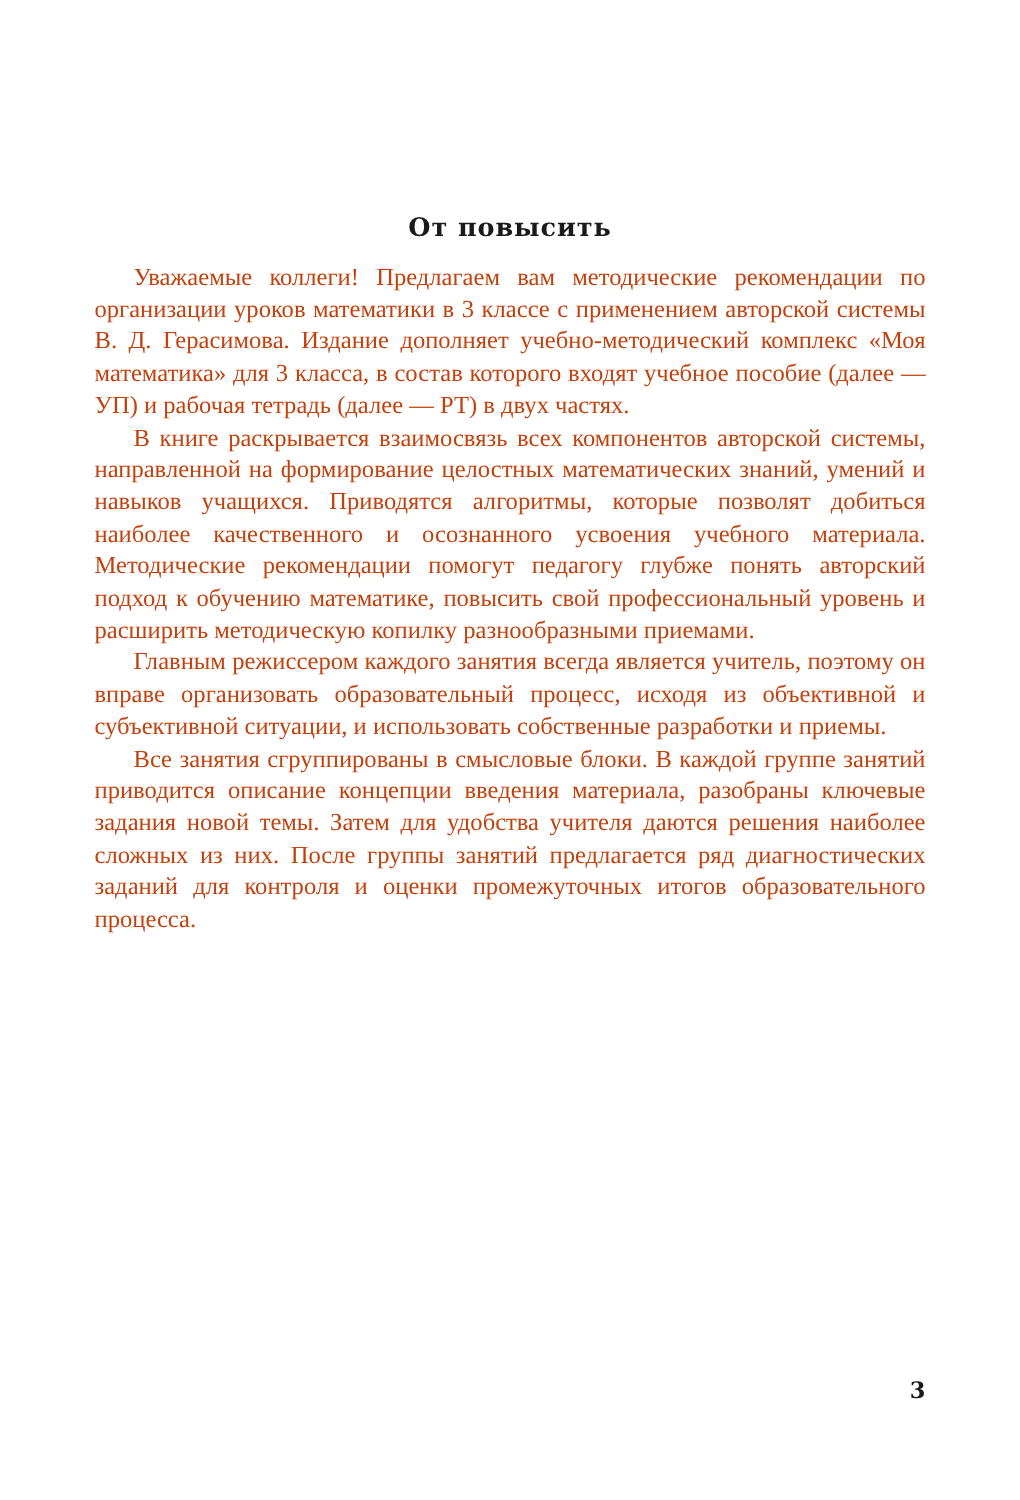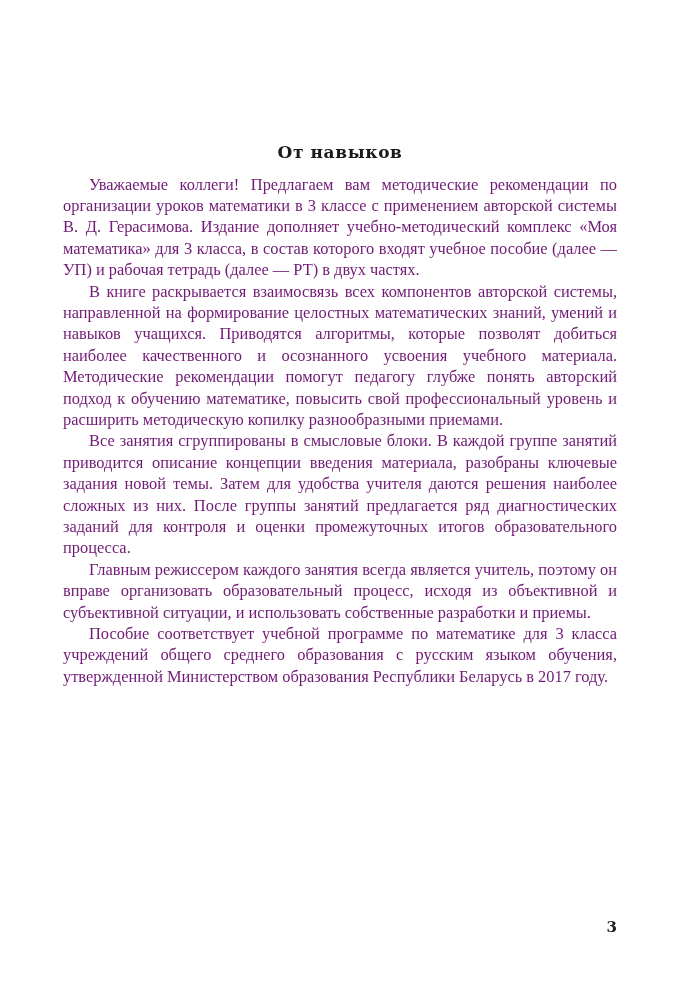--- a/index.html
+++ b/index.html
@@ -42,21 +42,21 @@
     margin: 0 0 11px 0;
     line-height: 1.15;
   }
 
   .body-text {
     font-family: "Liberation Serif", "DejaVu Serif", serif;
     font-size: 16.4px;
     line-height: 21.4px;
     text-align: justify;
     text-justify: inter-word;
-    color: #701a75;
+    color: #c2410c;
     margin: 0;
     hyphens: manual;
   }
 
   .body-text p {
     margin: 0;
     text-indent: 26px;
     text-align: justify;
   }
 
@@ -76,27 +76,26 @@
     color: #1a1a1a;
   }
 </style>
 </head>
 <body>
 
 <div class="page">
 
   <div class="content-block">
 
-    <h1 class="page-title">От навыков</h1>
+    <h1 class="page-title">От повысить</h1>
 
     <div class="body-text">
       <p class="last-line-natural">Уважаемые коллеги! Предлагаем вам методические рекомендации по организации уроков математики в 3 классе с применением авторской системы В. Д. Герасимова. Издание дополняет учебно-методический комплекс «Моя математика» для 3 класса, в состав которого входят учебное пособие (далее — УП) и рабочая тетрадь (далее — РТ) в двух частях.</p>
       <p class="last-line-natural">В книге раскрывается взаимосвязь всех компонентов авторской системы, направленной на формирование целостных математических знаний, умений и навыков учащихся. Приводятся алгоритмы, которые позволят добиться наиболее качественного и осознанного усвоения учебного материала. Методические рекомендации помогут педагогу глубже понять авторский подход к обучению математике, повысить свой профессиональный уровень и расширить методическую копилку разнообразными приемами.</p>
+      <p class="last-line-natural">Главным режиссером каждого занятия всегда является учитель, поэтому он вправе организовать образовательный процесс, исходя из объективной и субъективной ситуации, и использовать собственные разработки и приемы.</p>
       <p class="last-line-natural">Все занятия сгруппированы в смысловые блоки. В каждой группе занятий приводится описание концепции введения материала, разобраны ключевые задания новой темы. Затем для удобства учителя даются решения наиболее сложных из них. После группы занятий предлагается ряд диагностических заданий для контроля и оценки промежуточных итогов образовательного процесса.</p>
-      <p class="last-line-natural">Главным режиссером каждого занятия всегда является учитель, поэтому он вправе организовать образовательный процесс, исходя из объективной и субъективной ситуации, и использовать собственные разработки и приемы.</p>
-      <p class="last-line-natural">Пособие соответствует учебной программе по математике для 3 класса учреждений общего среднего образования с русским языком обучения, утвержденной Министерством образования Республики Беларусь в 2017 году.</p>
     </div>
 
   </div>
 
   <div class="page-number">3</div>
 
 </div>
 
 </body></html>

